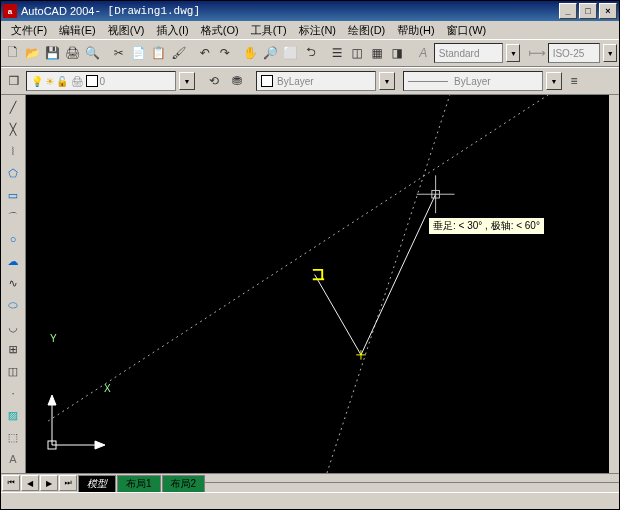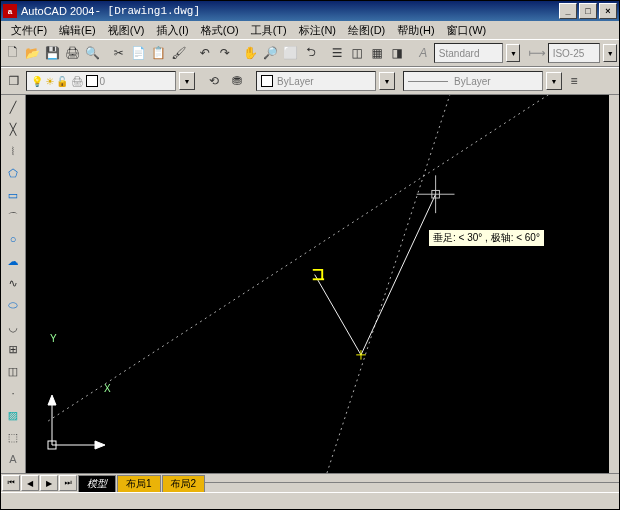--- a/index.html
+++ b/index.html
@@ -21,21 +21,21 @@
 .workspace{flex:1;display:flex;background:#000;overflow:hidden;}
 .leftbar{width:24px;background:#d4d0c8;border-right:1px solid #808080;display:flex;flex-direction:column;align-items:center;padding-top:2px;gap:2px;}
 .leftbar .tbtn{width:20px;height:18px;font-size:11px;}
 .canvas{flex:1;position:relative;background:#000;}
 .rightbar{width:10px;background:#d4d0c8;}
 .ucs{position:absolute;left:16px;bottom:18px;color:#8f8;font-size:10px;}
 .ucs svg{display:block;}
 .tooltip{position:absolute;background:#ffffe1;border:1px solid #000;padding:1px 4px;font-size:10px;color:#000;white-space:nowrap;}
 .tabstrip{height:18px;background:#d4d0c8;display:flex;align-items:center;border-top:1px solid #808080;}
 .navbtn{width:16px;height:14px;border:1px solid #fff;border-right-color:#808080;border-bottom-color:#808080;display:flex;align-items:center;justify-content:center;font-size:8px;margin-left:1px;}
-.tab{padding:1px 8px;background:#eab308;border:1px solid #808080;border-bottom:none;font-size:10px;margin-left:1px;}
+.tab{padding:1px 8px;background:#15803d;border:1px solid #808080;border-bottom:none;font-size:10px;margin-left:1px;}
 .tab.active{background:#000;color:#fff;font-style:italic;}
 .statusbar{height:16px;background:#d4d0c8;border-top:1px solid #fff;font-size:10px;padding:0 4px;}
 </style>
 </head>
 <body>
 
 <div class="window">
   <div class="titlebar">
     <div class="icon">a</div>
     <span>AutoCAD 2004</span>
@@ -165,21 +165,21 @@
           <line x1="331" y1="275" x2="341" y2="275"></line>
           <line x1="336" y1="270" x2="336" y2="280"></line>
         </g>
 
         <g stroke="#ccc" stroke-width="1">
           <line x1="395" y1="105" x2="435" y2="105"></line>
           <line x1="415" y1="85" x2="415" y2="125"></line>
           <rect x="411" y="101" width="8" height="8" fill="none"></rect>
         </g>
       </svg>
-      <div class="tooltip" style="left:402px;top:134px;">垂足:  &lt; 30° ,  极轴:  &lt; 60°</div>
+      <div class="tooltip" style="left:402px;top:122px;">垂足:  &lt; 30° ,  极轴:  &lt; 60°</div>
 
       <div class="ucs">
         <div style="position:relative;">
           <span style="position:absolute;left:8px;top:-62px;color:#9f9;">Y</span>
           <span style="position:absolute;left:62px;top:-12px;color:#9f9;">X</span>
           <svg width="70" height="60">
             <g stroke="#fff" stroke-width="1" fill="none">
               <line x1="10" y1="50" x2="10" y2="5"></line>
               <polygon points="10,0 6,10 14,10" fill="#fff"></polygon>
               <line x1="10" y1="50" x2="58" y2="50"></line>

